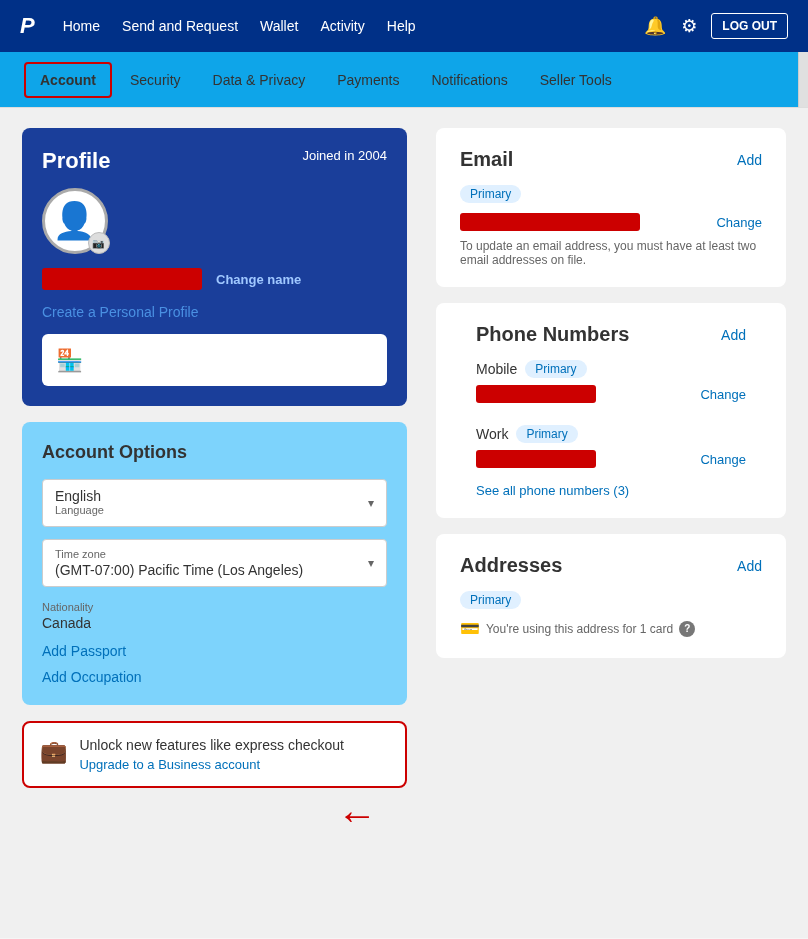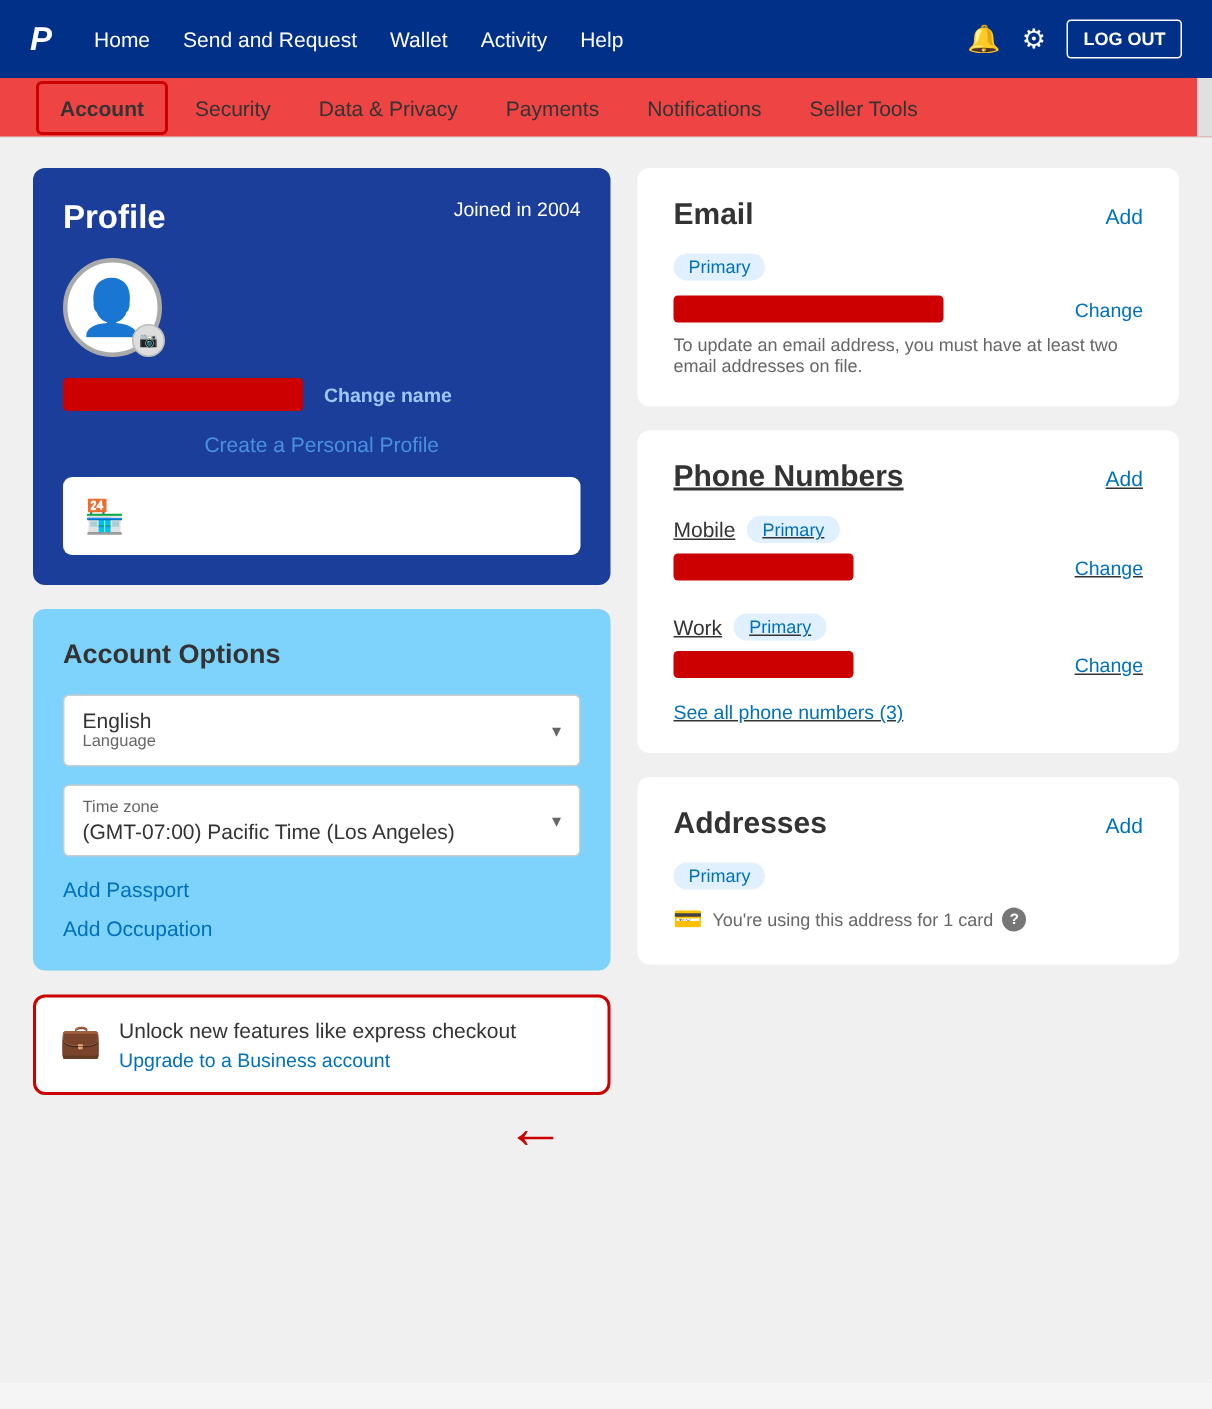--- a/index.html
+++ b/index.html
@@ -17,32 +17,32 @@
     <a style="color:#fff; text-decoration:none; font-size:14px; cursor:pointer;">Activity</a>
     <a style="color:#fff; text-decoration:none; font-size:14px; cursor:pointer;">Help</a>
   </div>
   <div style="display:flex; align-items:center; gap:14px;">
     <span style="color:#fff; font-size:18px; cursor:pointer;">🔔</span>
     <span style="color:#fff; font-size:18px; cursor:pointer;">⚙</span>
     <button style="color:#fff; font-size:12px; font-weight:bold; cursor:pointer; border:1px solid #fff; padding:5px 10px; border-radius:3px; background:transparent;">LOG OUT</button>
   </div>
 </nav>
 
-<div style="background:#ef4444; display:flex; align-items:center; padding:0 24px; border-bottom:1px solid #ddd; height:40px; position:relative;">
+<div style="background:#0ea5e9; display:flex; align-items:center; padding:0 24px; border-bottom:1px solid #ddd; height:56px; position:relative;">
   <button style="padding:8px 14px; cursor:pointer; font-size:14px; color:#333; border:2px solid #cc0000; border-radius:4px; background:none; font-weight:bold; margin-right:4px;">Account</button>
   <button style="padding:8px 14px; cursor:pointer; font-size:14px; color:#333; border:none; background:none; margin-right:4px;">Security</button>
   <button style="padding:8px 14px; cursor:pointer; font-size:14px; color:#333; border:none; background:none; margin-right:4px;">Data &amp; Privacy</button>
   <button style="padding:8px 14px; cursor:pointer; font-size:14px; color:#333; border:none; background:none; margin-right:4px;">Payments</button>
   <button style="padding:8px 14px; cursor:pointer; font-size:14px; color:#333; border:none; background:none; margin-right:4px;">Notifications</button>
   <button style="padding:8px 14px; cursor:pointer; font-size:14px; color:#333; border:none; background:none;">Seller Tools</button>
 
   <div style="position:absolute; right:0; top:0; width:10px; height:100%; background:#e0e0e0; border-left:1px solid #ccc;"></div>
 </div>
 
-<div style="display:flex; gap:18px; padding:20px 22px; background:#f0f0f0; min-height:830px;">
+<div style="display:flex; gap:29px; padding:20px 22px; background:#f0f0f0; min-height:830px;">
 
   <div style="width:385px; display:flex; flex-direction:column; gap:16px;">
 
     <div style="background:#1a3e9a; border-radius:8px; padding:20px; color:#fff;">
       <div style="display:flex; justify-content:space-between; align-items:flex-start; margin-bottom:14px;">
         <span style="font-size:22px; font-weight:bold;">Profile</span>
         <span style="font-size:13px;">Joined in 2004</span>
       </div>
 
       <div style="position:relative; width:66px; height:66px; margin-bottom:14px;">
@@ -50,21 +50,21 @@
           <span style="font-size:36px; color:#555;">👤</span>
         </div>
         <div style="position:absolute; bottom:0; right:-2px; background:#ddd; border-radius:50%; width:22px; height:22px; display:flex; align-items:center; justify-content:center; font-size:10px; cursor:pointer; border:1px solid #bbb;">📷</div>
       </div>
 
       <div style="display:flex; align-items:center; gap:14px; margin-bottom:14px;font-weight:bold;">
         <div style="background:#cc0000; height:22px; width:160px; border-radius:3px;"></div>
         <span style="color:#a0c8ff; font-size:13px; cursor:pointer;">Change name</span>
       </div>
 
-      <a style="color:#4a90e2; font-size:14px; cursor:pointer; display:block; margin-bottom:14px; text-decoration:none;text-align:center;">Create a Personal Profile</a>
+      <a style="color:#4a90e2; font-size:14px; cursor:pointer; display:block; margin-bottom:14px; text-decoration:none;">Create a Personal Profile</a>
 
       <div style="background:#fff; border-radius:6px; padding:12px 14px; display:flex; align-items:flex-start; gap:12px;">
         <span style="font-size:22px; margin-top:2px;">🏪</span>
       </div>
     </div>
 
     <div style="background:#7dd3fc; border-radius:8px; padding:20px;">
       <div style="font-size:18px; font-weight:bold; margin-bottom:16px; color:#333;">Account Options</div>
 
       <div style="position:relative; border:1px solid #ccc; border-radius:4px; padding:8px 36px 8px 12px; background:#fff; margin-bottom:12px; cursor:pointer;">
@@ -72,20 +72,24 @@
         <div style="font-size:11px; color:#666; margin-bottom:2px;">Language</div>
         <span style="position:absolute; right:12px; top:50%; transform:translateY(-50%); color:#666; font-size:12px;">▾</span>
       </div>
 
       <div style="position:relative; border:1px solid #ccc; border-radius:4px; padding:8px 36px 8px 12px; background:#fff; margin-bottom:14px; cursor:pointer;">
         <div style="font-size:11px; color:#666; margin-bottom:2px;">Time zone</div>
         <div style="font-size:14px; color:#333;">(GMT-07:00) Pacific Time (Los Angeles)</div>
         <span style="position:absolute; right:12px; top:50%; transform:translateY(-50%); color:#666; font-size:12px;">▾</span>
       </div>
 
+      <div style="margin-bottom:12px;">
+        <div style="font-size:11px; color:#666; margin-bottom:2px;">Nationality</div>
+        <div style="font-size:14px; color:#333;">Canada</div>
+      </div>
 
       <a style="color:#0070ba; font-size:14px; cursor:pointer; display:block; margin-top:10px; text-decoration:none;">Add Passport</a>
       <a style="color:#0070ba; font-size:14px; cursor:pointer; display:block; margin-top:10px; text-decoration:none;">Add Occupation</a>
     </div>
 
     <div style="position:relative;">
       <div style="background:#fff; border:2px solid #cc0000; border-radius:8px; padding:14px 16px; display:flex; align-items:flex-start; gap:12px; cursor:pointer;">
         <span style="font-size:22px; margin-top:2px;">💼</span>
         <div>
           <div style="font-size:14px; color:#333; margin-bottom:3px;">Unlock new features like express checkout</div>
@@ -108,21 +112,21 @@
         <a style="color:#0070ba; font-size:14px; cursor:pointer; text-decoration:none;">Add</a>
       </div>
       <span style="background:#e0f0ff; color:#0070ba; font-size:12px; padding:2px 10px; border-radius:12px; display:inline-block; margin-bottom:10px;">Primary</span>
       <div style="display:flex; align-items:center; justify-content:space-between; margin-bottom:8px;">
         <div style="background:#cc0000; height:18px; width:180px; border-radius:3px;"></div>
         <a style="color:#0070ba; font-size:13px; cursor:pointer; text-decoration:none;">Change</a>
       </div>
       <div style="font-size:12px; color:#666;">To update an email address, you must have at least two email addresses on file.</div>
     </div>
 
-    <div style="background:#fff; border-radius:8px; padding:20px 24px;text-decoration:underline;">
+    <div style="background:#fff; border-radius:8px; padding:20px 40px;">
       <div style="display:flex; justify-content:space-between; align-items:center; margin-bottom:14px;">
         <span style="font-size:20px; font-weight:bold; color:#333;">Phone Numbers</span>
         <a style="color:#0070ba; font-size:14px; cursor:pointer; text-decoration:none;">Add</a>
       </div>
 
       
       <div style="margin-bottom:22px;">
         <div style="display:flex; align-items:center; gap:8px; margin-bottom:7px;">
           <span style="font-size:14px; color:#333;">Mobile</span>
           <span style="background:#e0f0ff; color:#0070ba; font-size:12px; padding:2px 10px; border-radius:12px;">Primary</span>

